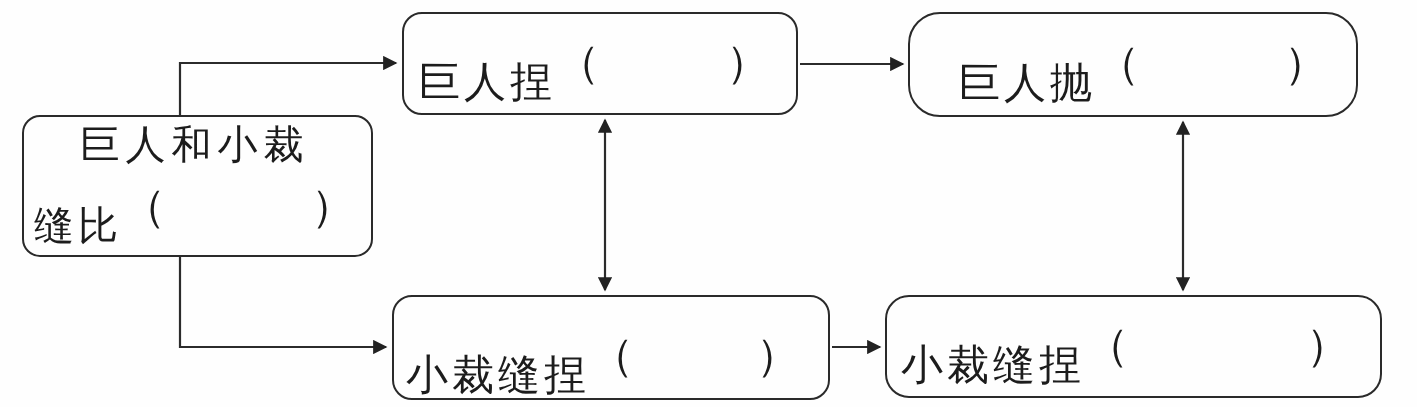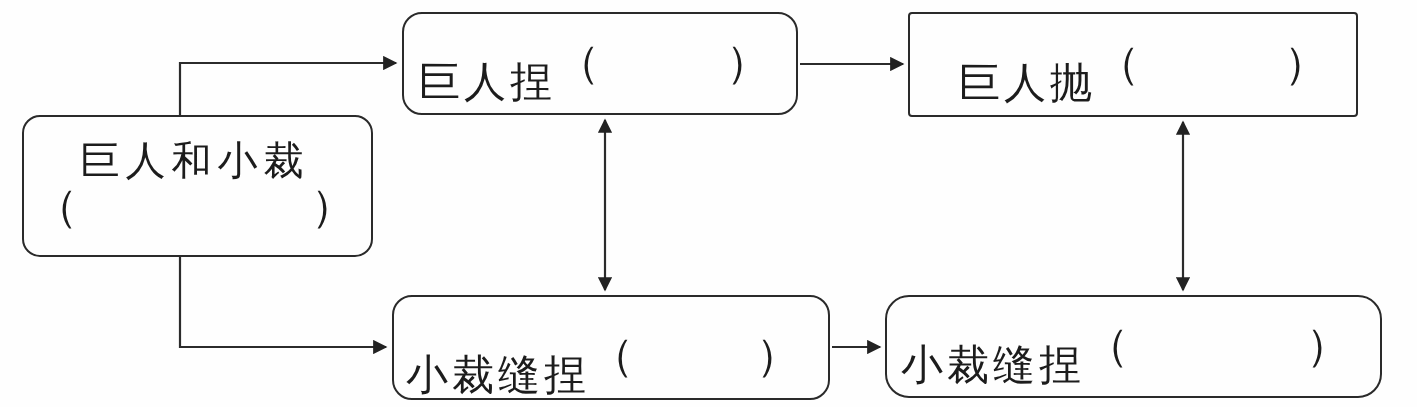--- a/index.html
+++ b/index.html
@@ -62,21 +62,21 @@
     text-align: center;
     letter-spacing: 6px;
   }
   .node-giant-pinch {
     left: 402px; top: 12px; width: 396px; height: 103px;
     padding: 0 26px 0 14px;
   }
   .node-giant-throw {
     left: 908px; top: 12px; width: 450px; height: 105px;
     padding: 0 28px 0 48px;
-    border-radius: 4px;
+    border-radius: 32px;
   }
   .node-tailor-pinch {
     left: 392px; top: 295px; width: 438px; height: 105px;
     padding: 0 28px 0 12px;
     align-items: flex-end;
   }
   .node-tailor-release {
     left: 885px; top: 295px; width: 497px; height: 103px;
     padding: 0 30px 0 14px;
     border-radius: 24px;
@@ -101,20 +101,21 @@
     <path d="M180,256 V347 H386" fill="none" stroke="#2b2b2b" stroke-width="2.2" marker-end="url(#arrow)"></path>
     <path d="M800,64 H903" fill="none" stroke="#2b2b2b" stroke-width="2.2" marker-end="url(#arrow)"></path>
     <path d="M832,347 H880" fill="none" stroke="#2b2b2b" stroke-width="2.2" marker-end="url(#arrow)"></path>
     <path d="M605,120 V290" fill="none" stroke="#2b2b2b" stroke-width="2.2" marker-start="url(#arrow)" marker-end="url(#arrow)"></path>
     <path d="M1183,122 V290" fill="none" stroke="#2b2b2b" stroke-width="2.2" marker-start="url(#arrow)" marker-end="url(#arrow)"></path>
   </svg>
 
   <div class="node node-compare">
     <div class="line1">巨人和小裁</div>
     <div class="row">
+      <span class="label">缝比</span>
       <span class="paren">（</span>
       <span class="blank"></span>
       <span class="paren">）</span>
     </div>
   </div>
 
   <div class="node node-giant-pinch">
     <div class="row">
       <span class="label">巨人捏</span>
       <span class="paren">（</span>

